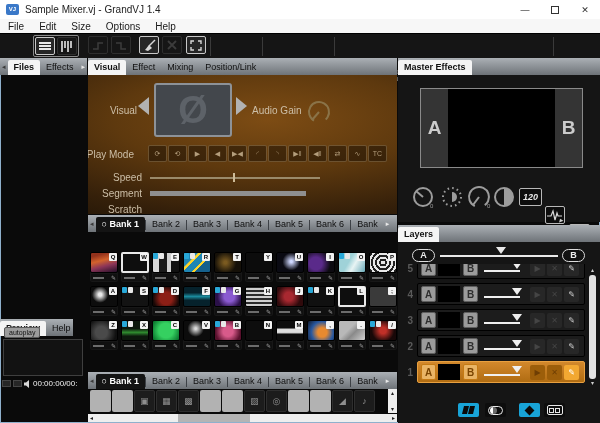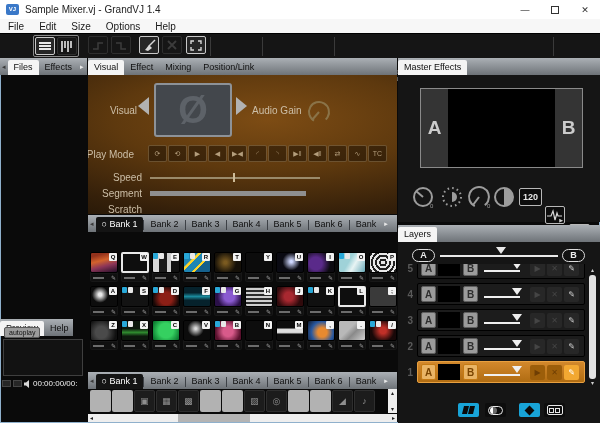--- a/index.html
+++ b/index.html
@@ -35,21 +35,21 @@
   .cpu{background:#c6c6c6;color:#111;}
   .tc-text{font-size:6.5px;font-weight:bold;color:#4c4c4c;}
   .layout-btn{width:15px;height:16px;border:1px solid #d8d8d8;border-radius:2px;background:#e8e8e8;position:relative;}
   .layout-btn i{position:absolute;background:#1a1a1a;}
   .link-btn{width:32px;height:16px;border:1px solid #c8c8c8;border-radius:2px;color:#e8e8e8;font-size:8px;
     display:flex;align-items:center;justify-content:center;background:#101010;}
 
   
   .tabbar{height:17px;background:linear-gradient(#abb0b5,#6e7378);display:flex;align-items:flex-end;overflow:hidden;}
   .tab{height:15px;line-height:15px;padding:0 6px;font-size:9px;color:#101010;white-space:nowrap;}
-  .tab.active{background:#f4f4f4;font-weight:normal;border-radius:2px 2px 0 0;}
+  .tab.active{background:#f4f4f4;font-weight:bold;border-radius:2px 2px 0 0;}
   .tab.dark.active{background:#141414;color:#fff;}
   .tsep{width:1px;height:10px;background:#3d4146;margin-bottom:2px;}
   .tab-arrow{font-size:7px;color:#3a3a3a;align-self:center;padding:0 2px;}
   .tab-arrow.lt{color:#e8e8e8;}
 
   
   .files-tree{left:1px;top:75px;width:85px;height:224px;background:#101010;border:1px solid #242424;padding:6px 4px;}
   .drive-row{display:flex;align-items:center;gap:4px;height:16px;}
   .drive-icon{width:11px;height:6px;border-radius:1px;background:linear-gradient(#bdbdbd,#828282);flex:none;}
   .drive-label{font-size:8.5px;color:#e2e2e2;white-space:nowrap;overflow:hidden;}
@@ -98,21 +98,21 @@
   .hscroll{left:88px;top:414px;width:309px;height:8px;background:#eeeeee;}
   .hthumb{position:absolute;left:90px;top:0;width:72px;height:8px;background:#b4b4b4;}
   .scroll-arrow{font-size:6px;color:#222;line-height:8px;}
   .vscroll2{left:388px;top:389px;width:9px;height:24px;background:#eeeeee;display:flex;flex-direction:column;align-items:center;justify-content:space-between;}
 
   
   .mp-body{left:398px;top:75px;width:202px;height:147px;background:#151515;}
   .mp-box{left:420px;top:88px;width:163px;height:80px;border:1px solid #8a8a8a;display:flex;}
   .mp-side{width:27px;background:#343434;color:#cccccc;font-size:19px;font-weight:bold;display:flex;align-items:center;justify-content:center;}
   .mp-mid{flex:1;background:#000;}
-  .mp-ibox{border:1px solid #b8b8b8;border-radius:2px;background:#0d0d0d;color:#e8e8e8;text-align:center;position:relative;}
+  .mp-ibox{border:1px solid #b8b8b8;border-radius:2px;background:#0d0d0d;color:#e8e8e8;text-align:center;position:relative;font-style:italic;}
   .mp-play{position:absolute;right:1px;bottom:0px;font-size:5px;color:#cfcfcf;}
 
   
   .layers-body{left:398px;top:242px;width:202px;height:181px;background:#151515;}
   .xab{width:23px;height:13px;border:1px solid #dcdcdc;border-radius:7px;background:#121212;color:#ececec;
     font-size:9px;font-weight:bold;text-align:center;line-height:11px;}
   .xline{left:440px;top:255px;width:118px;height:2px;background:#e8e8e8;}
   .xtri{left:496px;top:247px;width:0;height:0;border-left:5px solid transparent;border-right:5px solid transparent;border-top:7px solid #e8e8e8;}
   #layer-rows{left:398px;top:264px;width:190px;height:124px;overflow:hidden;}
   .lwrap{position:absolute;left:0;width:100%;height:24px;display:flex;align-items:center;}

